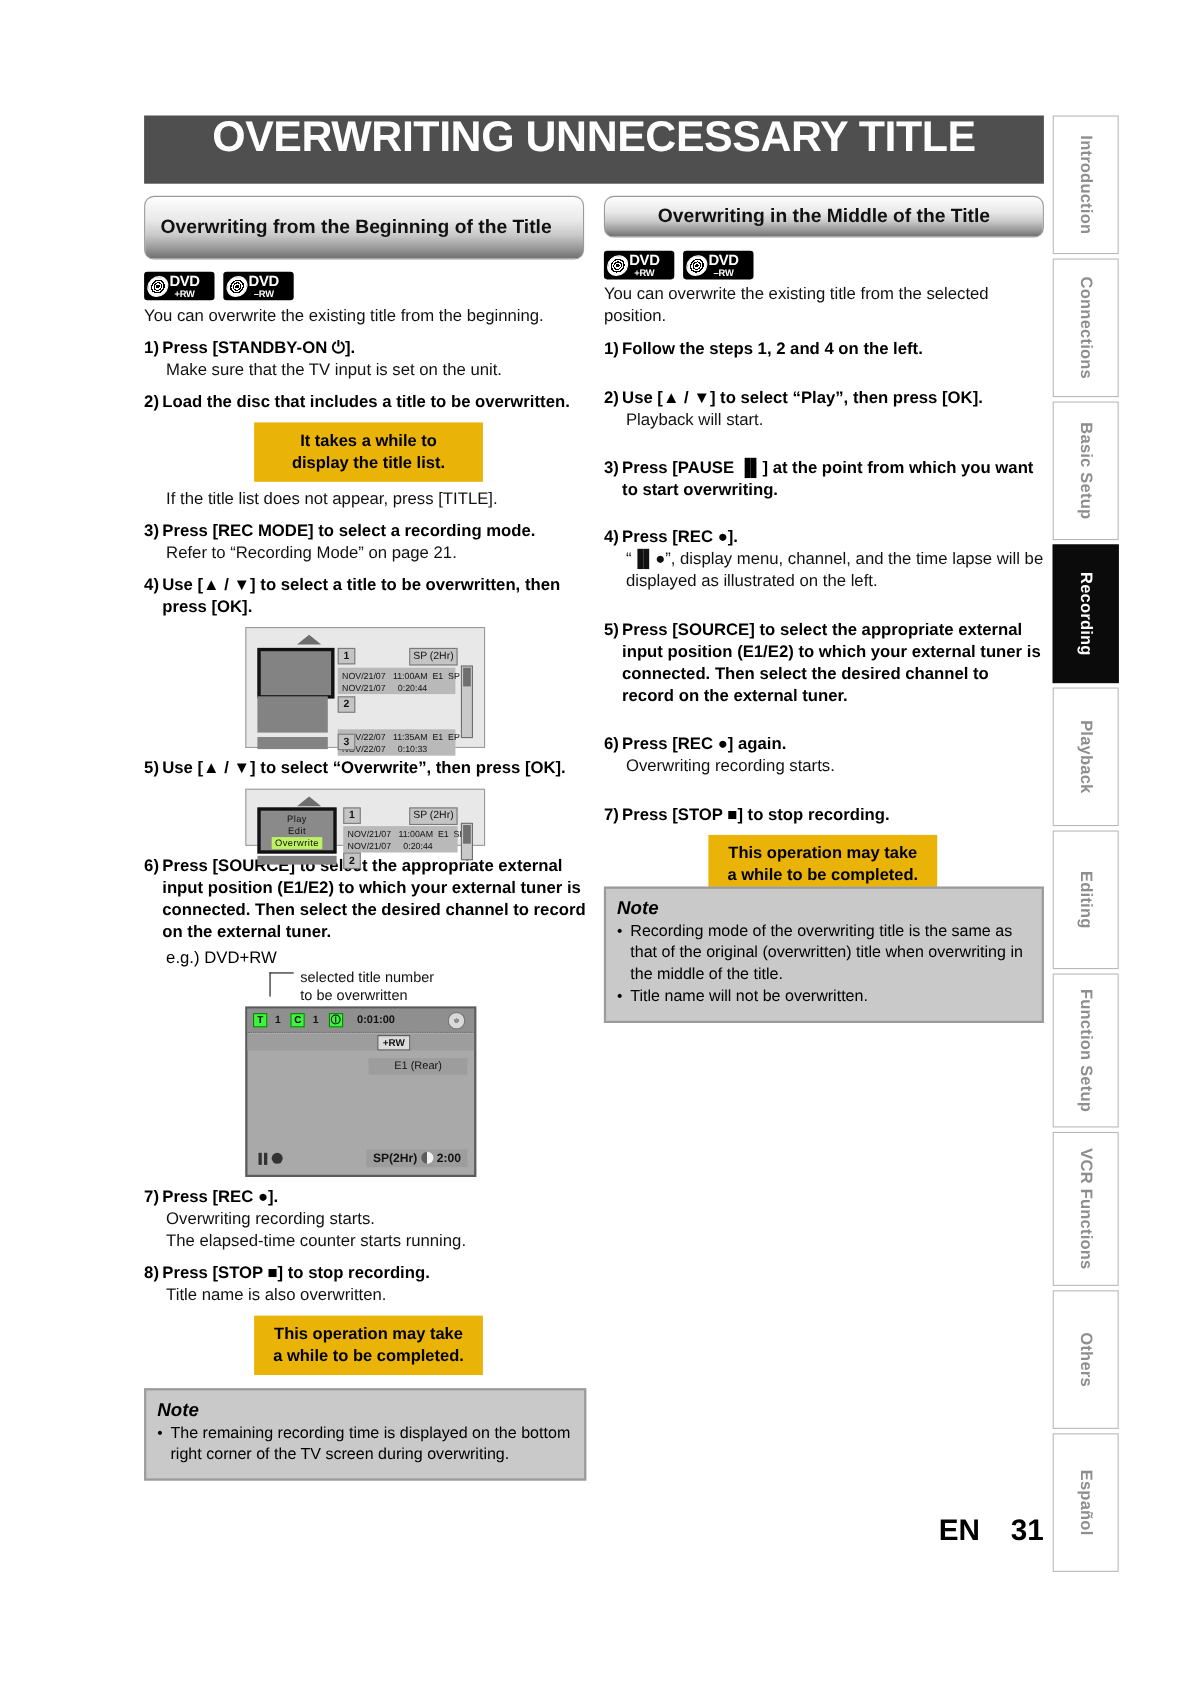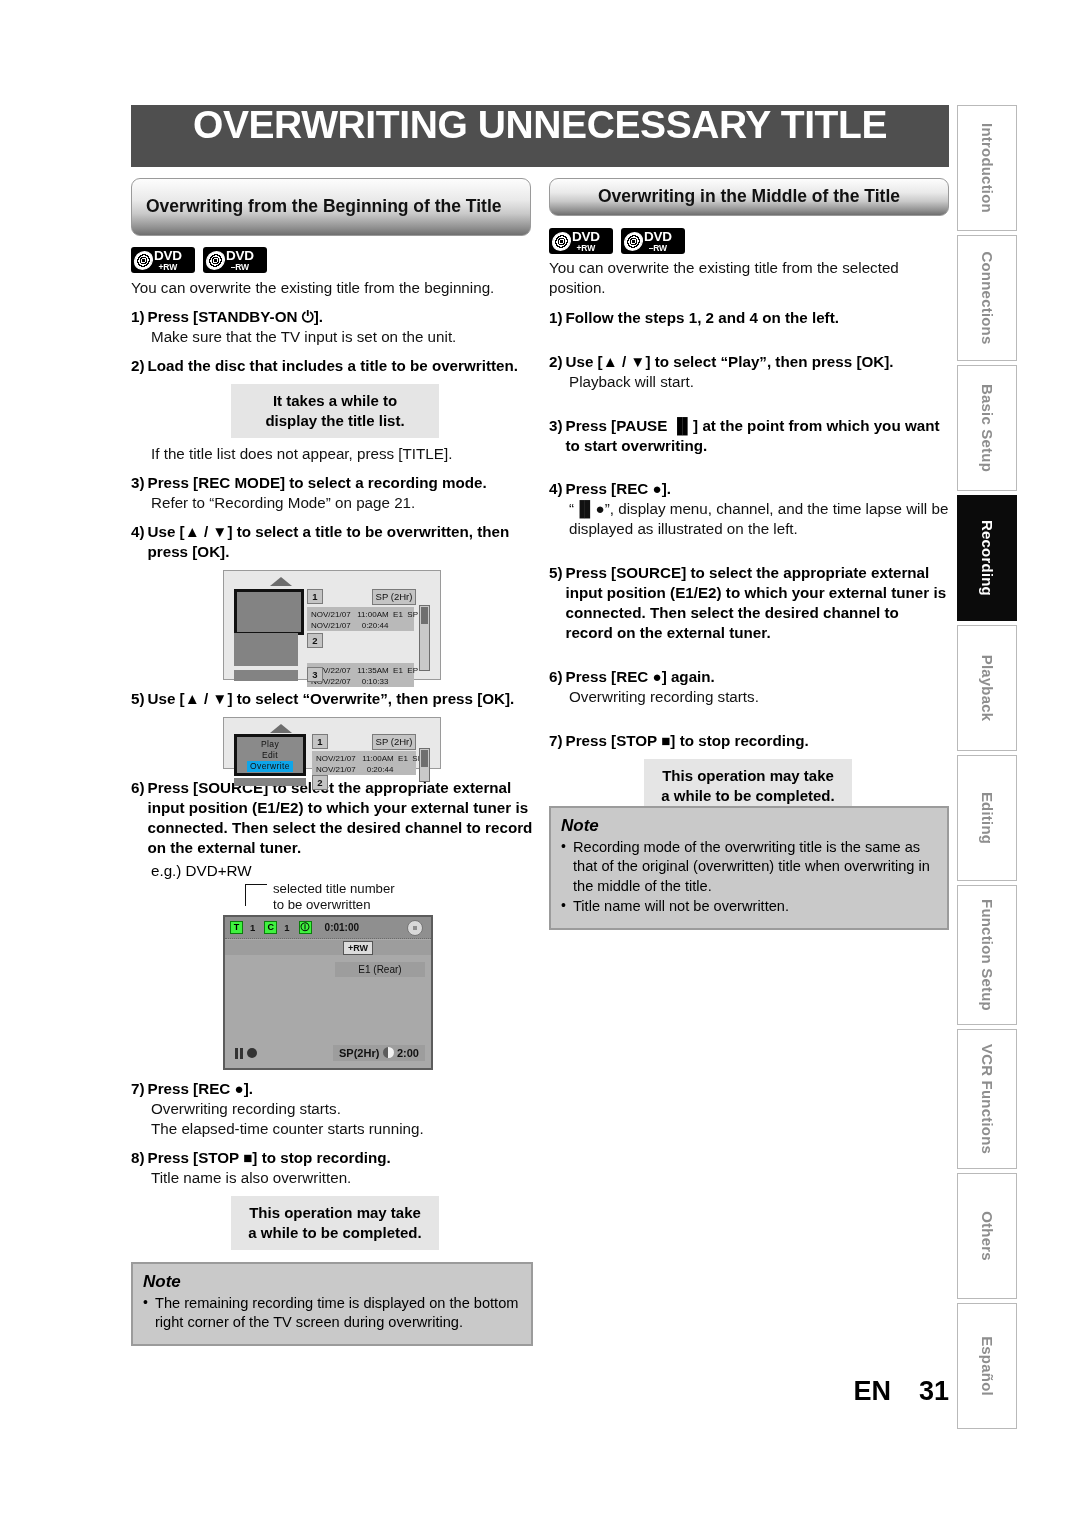--- a/index.html
+++ b/index.html
@@ -116,21 +116,21 @@
   .sub {
     font-size: 15.2px;
     line-height: 1.32;
     color: #111;
     margin-left: 20px;
   }
   .gap-m { height: 15px; }
 
   
   .callout {
-    background: #e5e5e5;
+    background: #eab308;
     color: #000;
     font-size: 15px;
     font-weight: bold;
     text-align: center;
     line-height: 1.34;
     padding: 7px 16px;
     box-sizing: border-box;
     margin: 8px auto 6px auto;
     width: 208px;
   }
@@ -237,21 +237,21 @@
     background: #8a8a8a;
     border: 3px solid #111;
     box-sizing: border-box;
     display: flex; flex-direction: column;
     align-items: center; justify-content: center;
   }
   .shot .menu .mi {
     font-size: 8.5px; color: #111; line-height: 11px;
     letter-spacing: 0.4px;
   }
-  .shot .menu .mi.active { background: #0ea5e9; padding: 0 3px; }
+  .shot .menu .mi.active { background: #bef264; padding: 0 3px; }
 
   #shot1 { width: 218px; height: 110px; }
   #shot2 { width: 218px; height: 52px; }
 
   
   .eg { font-size: 15.2px; margin-left: 20px; margin-top: 4px; }
   .leadwrap { position: relative; margin-left: 92px; margin-top: 2px; height: 32px; }
   .leadwrap .ltxt {
     position: absolute; left: 50px; top: 0;
     font-size: 13.2px; line-height: 1.2; color:#111;

